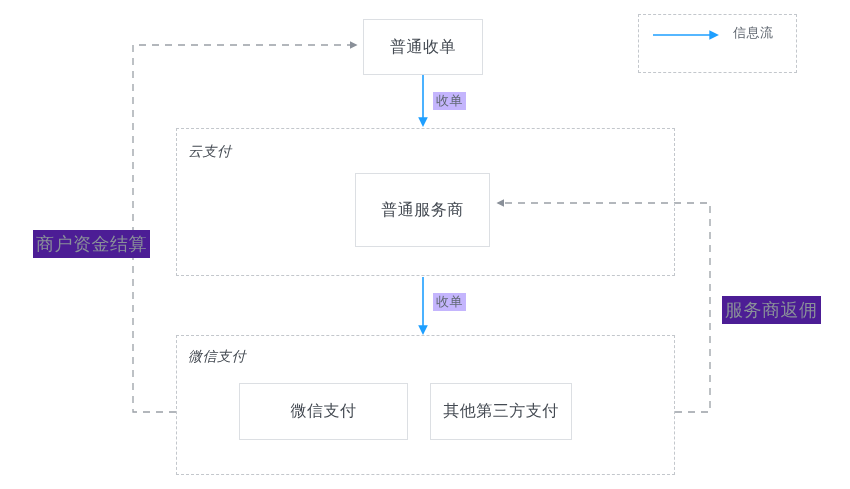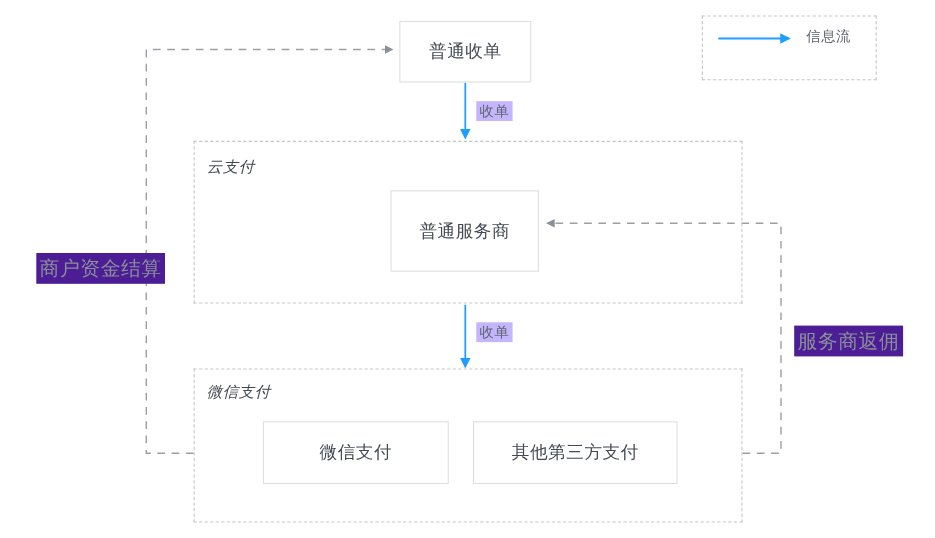--- a/index.html
+++ b/index.html
@@ -144,21 +144,21 @@
     <span>普通服务商</span>
   </div>
 
   <div class="group-box" style="left:176px; top:335px; width:499px; height:140px;"></div>
   <div class="group-label" style="left:188px; top:348px;">微信支付</div>
 
   <div class="node-box" style="left:239px; top:383px; width:169px; height:57px;">
     <span>微信支付</span>
   </div>
 
-  <div class="node-box" style="left:430px; top:383px; width:186px; height:57px;align-items:center;">
+  <div class="node-box" style="left:430px; top:383px; width:142px; height:57px;align-items:center;">
     <span>其他第三方支付</span>
   </div>
 
   <div class="edge-label" style="left:433px; top:92px;">收单</div>
 
   <div class="edge-label" style="left:433px; top:293px;">收单</div>
 
   <div class="side-label" style="left:33px; top:230px;">商户资金结算</div>
 
   <div class="side-label" style="left:722px; top:296px;">服务商返佣</div>

